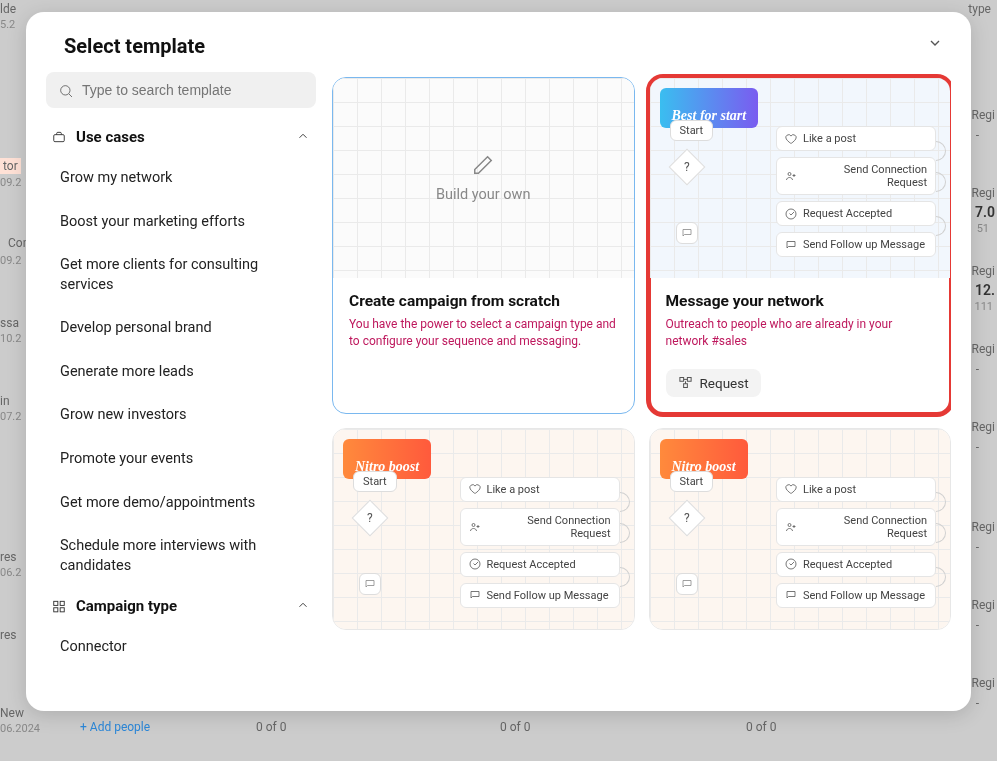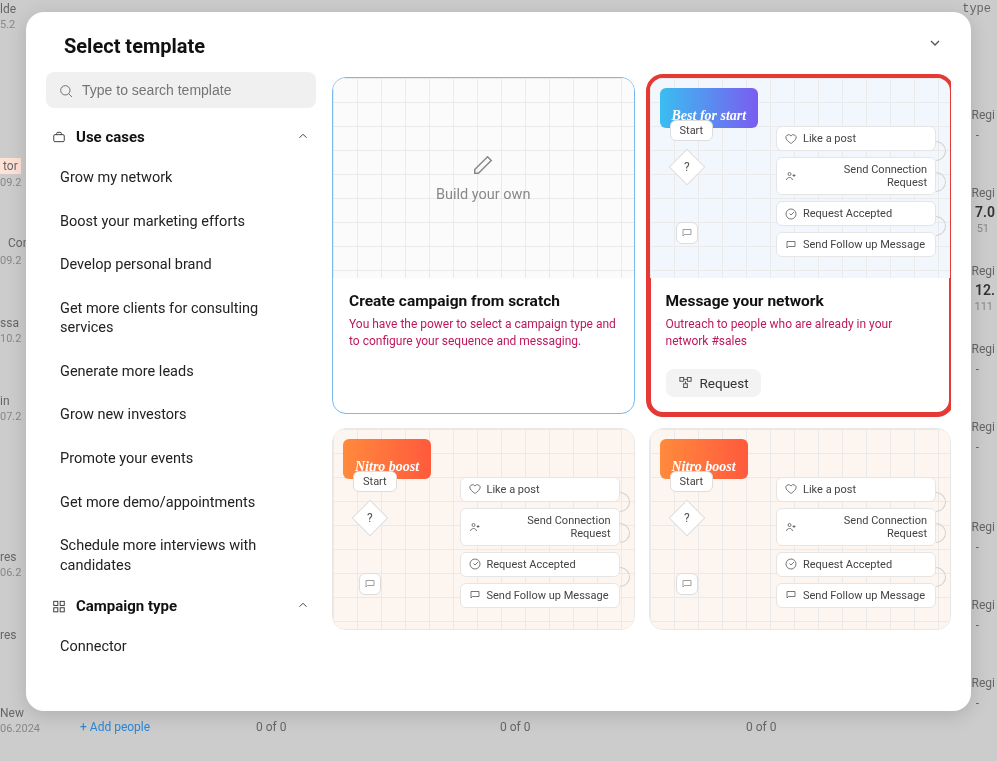--- a/index.html
+++ b/index.html
@@ -322,21 +322,21 @@
   <span class="bg-text sm" style="top:410px; left:0;">07.2</span>
   <span class="bg-text" style="top:550px; left:0;">res</span>
   <span class="bg-text sm" style="top:566px; left:0;">06.2</span>
   <span class="bg-text" style="top:628px; left:0;">res</span>
   <span class="bg-text" style="top:706px; left:0;">New</span>
   <span class="bg-text sm" style="top:722px; left:0;">06.2024</span>
   <span class="bg-text blue" style="top:720px; left:80px;">+ <span>Add people</span></span>
   <span class="bg-text" style="top:720px; left:256px;">0 of 0</span>
   <span class="bg-text" style="top:720px; left:500px;">0 of 0</span>
   <span class="bg-text" style="top:720px; left:746px;">0 of 0</span>
-  <span class="bg-text" style="top:2px; right:6px;font-family:Liberation Mono, monospace;">type</span>
+  <span class="bg-text" style="top:2px; right:6px;">type</span>
   <span class="bg-text" style="top:108px; right:2px;">Regi</span>
   <span class="bg-text" style="top:128px; right:18px;">-</span>
   <span class="bg-text" style="top:186px; right:2px;">Regi</span>
   <span class="bg-text bold" style="top:204px; right:2px;">7.0</span>
   <span class="bg-text sm" style="top:222px; right:8px;">51</span>
   <span class="bg-text" style="top:264px; right:2px;">Regi</span>
   <span class="bg-text bold" style="top:282px; right:2px;">12.</span>
   <span class="bg-text sm" style="top:300px; right:4px;">111</span>
   <span class="bg-text" style="top:342px; right:2px;">Regi</span>
   <span class="bg-text" style="top:362px; right:18px;">-</span>
@@ -377,22 +377,22 @@
           </svg>
         <span>Use cases</span>
         <span class="chev">
           <svg viewBox="0 0 24 24" width="13" height="13" stroke="#555" stroke-width="2.2" fill="none">
               <polyline points="6 15 12 9 18 15"></polyline>
             </svg>
         </span>
       </div>
       <div class="filter-item">Grow my network</div>
       <div class="filter-item">Boost your marketing efforts</div>
+      <div class="filter-item">Get more clients for consulting services</div>
       <div class="filter-item">Develop personal brand</div>
-      <div class="filter-item">Get more clients for consulting services</div>
       <div class="filter-item">Generate more leads</div>
       <div class="filter-item">Grow new investors</div>
       <div class="filter-item">Promote your events</div>
       <div class="filter-item">Get more demo/appointments</div>
       <div class="filter-item">Schedule more interviews with candidates</div>
 
       <div class="section-header">
         <svg viewBox="0 0 24 24">
             <rect x="3" y="4" width="7" height="7"></rect>
             <rect x="14" y="4" width="7" height="7"></rect>

